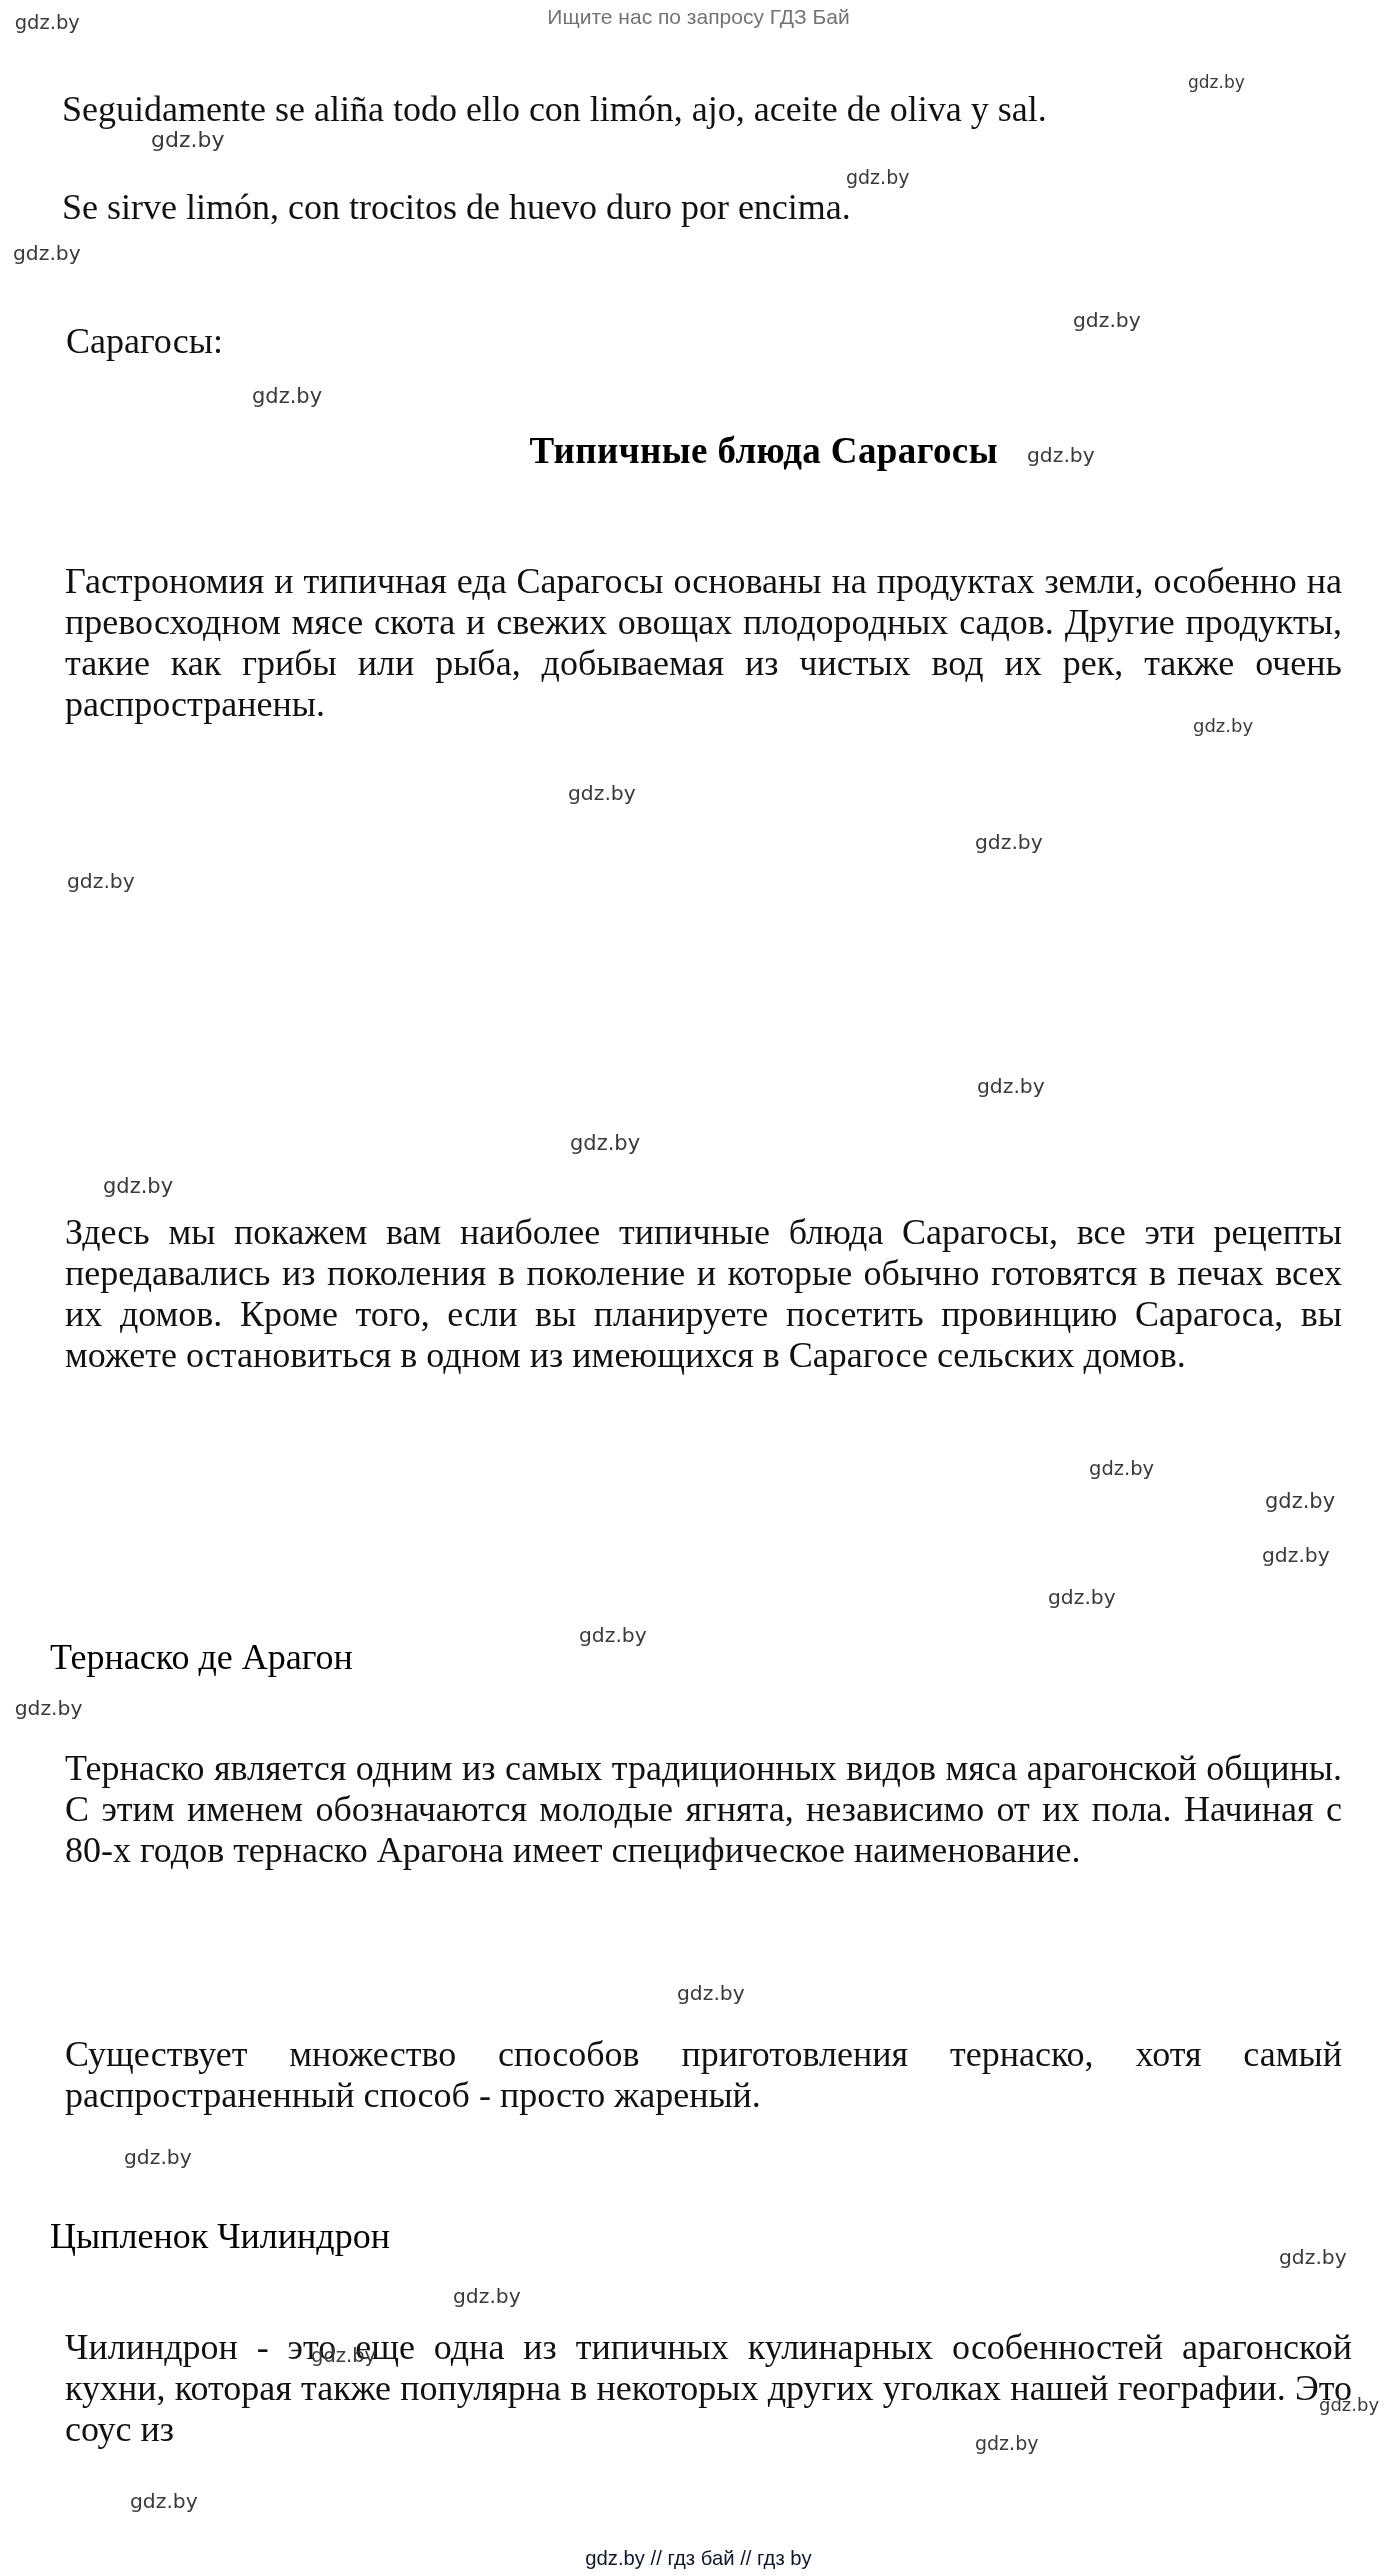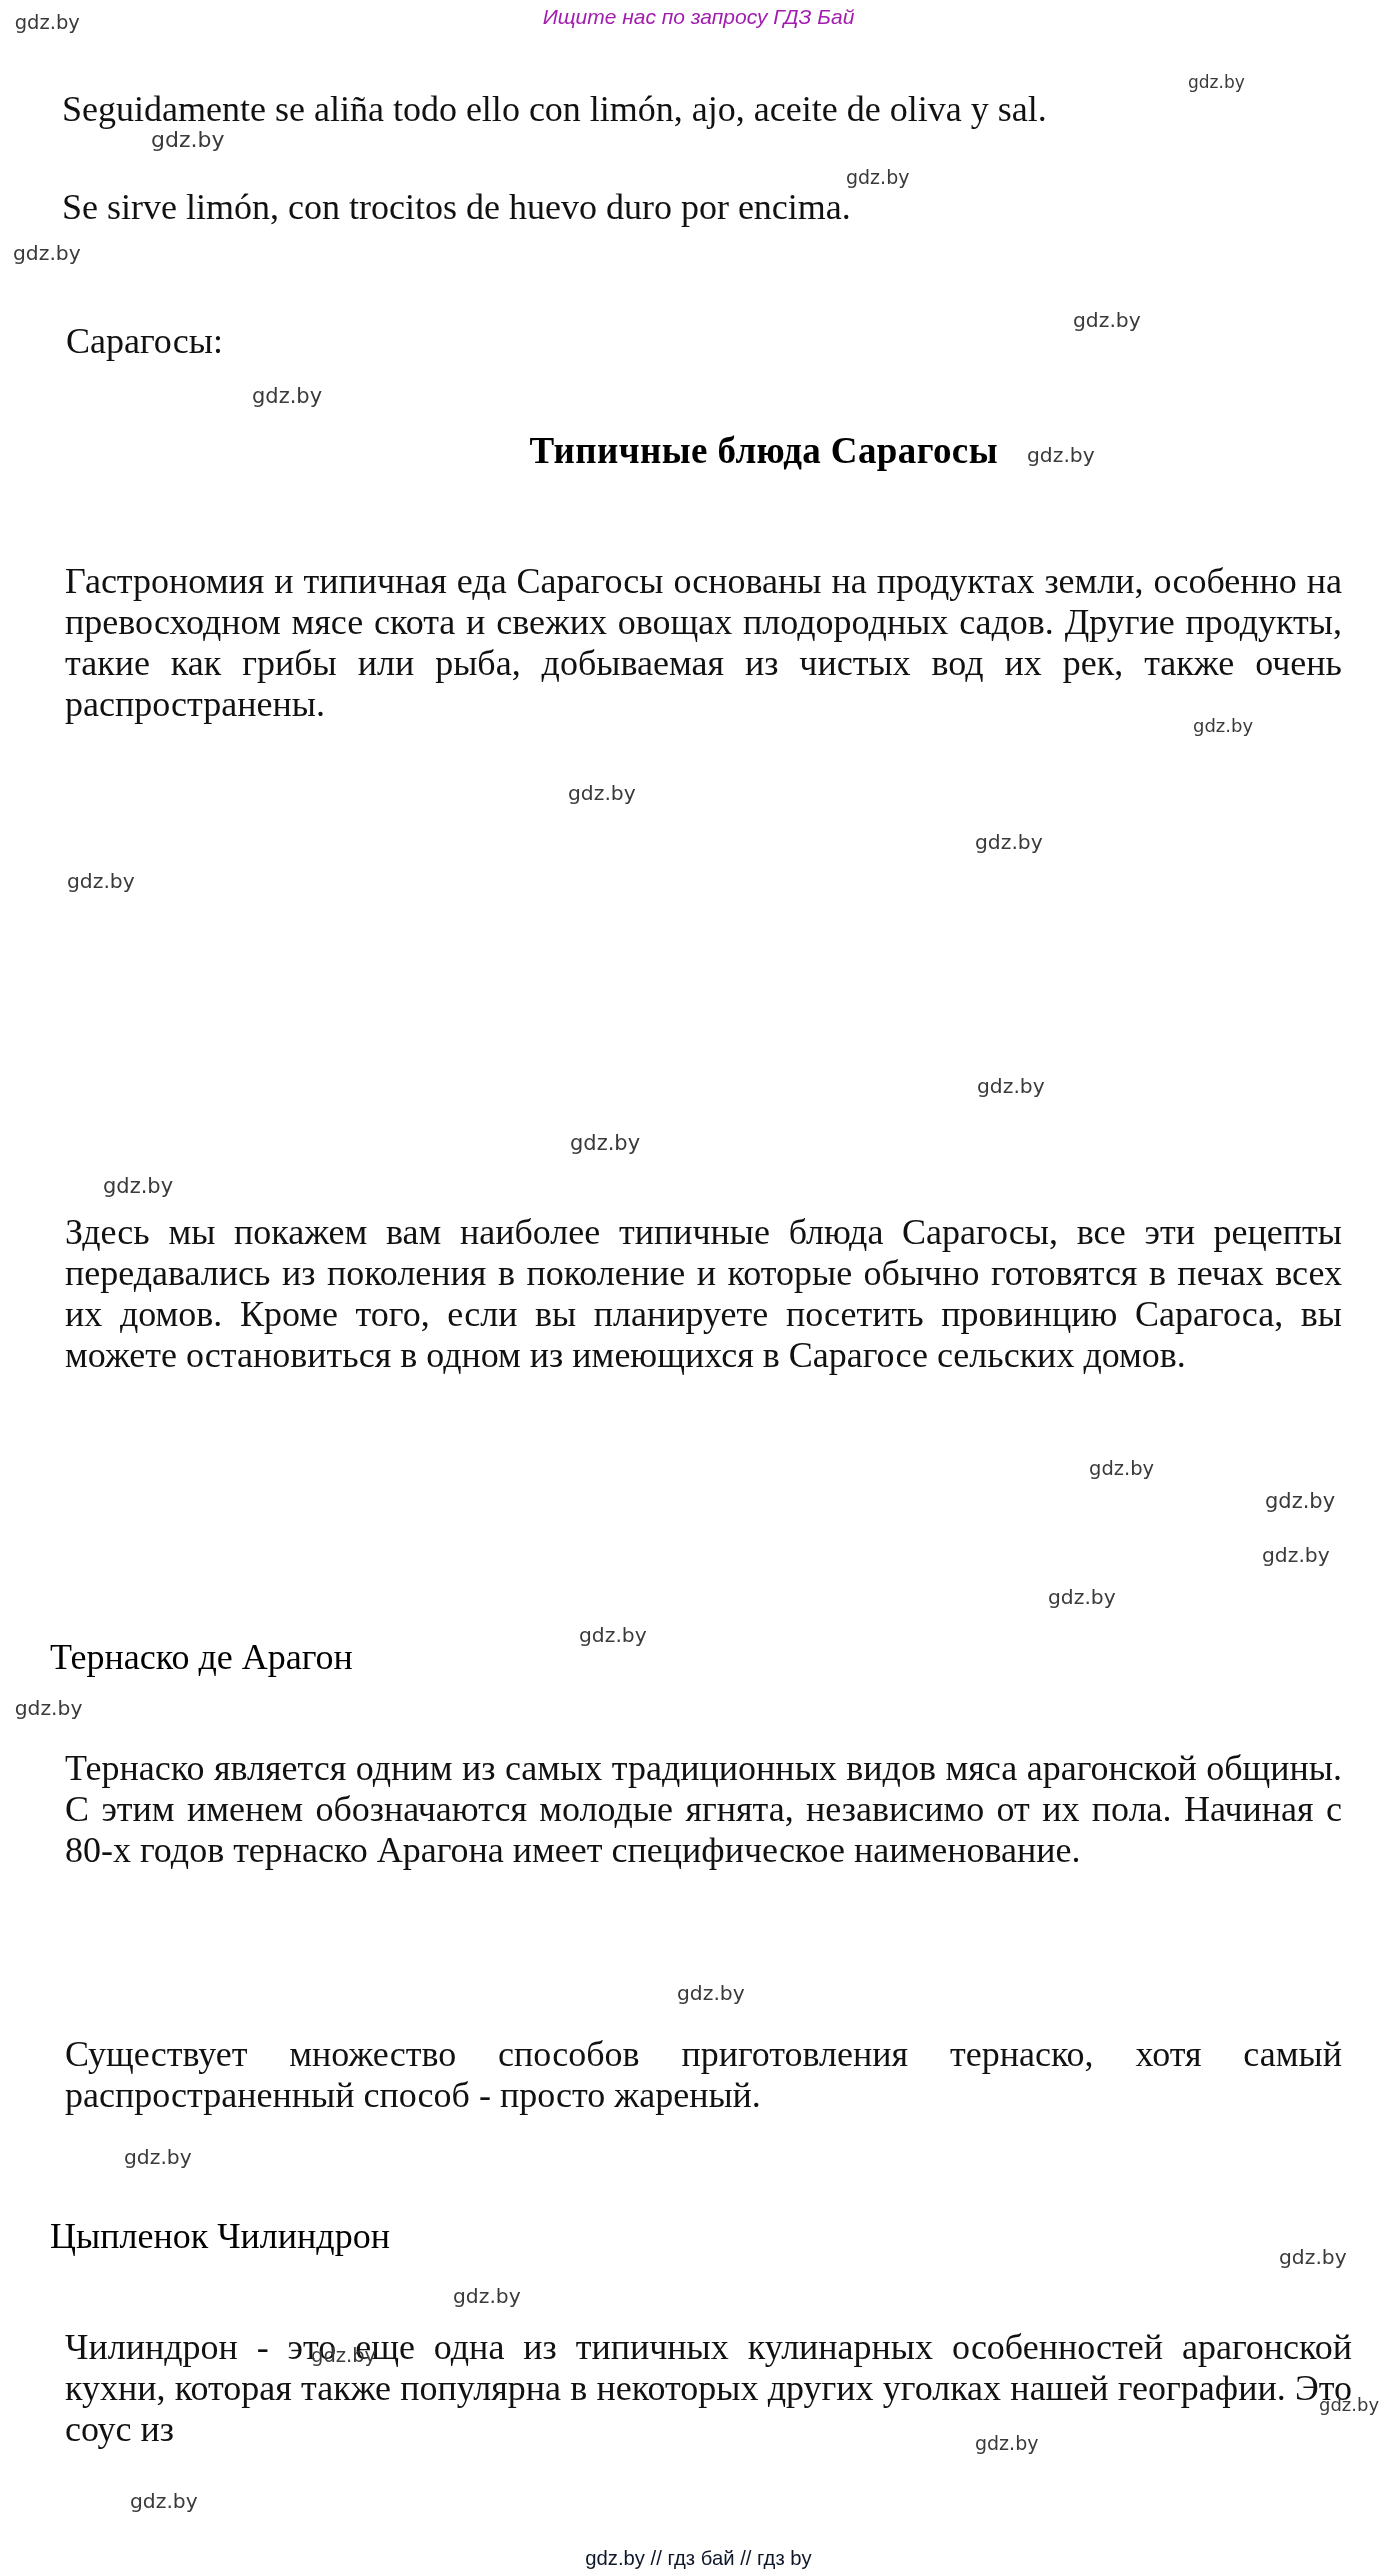--- a/index.html
+++ b/index.html
@@ -100,21 +100,21 @@
     font-size: 20.3px;
     color: #7b2fbe;
     white-space: nowrap;
   }
 </style>
 </head>
 <body>
 
 <div class="page">
 
-  <div class="site-header" style="color: #a21caf; font-style: italic;">Ищите нас по запросу ГДЗ Бай</div>
+  <div class="site-header" style="color: #737373;">Ищите нас по запросу ГДЗ Бай</div>
 
   <div class="blk" id="line-seguidamente">
     <p class="para nojustify">Seguidamente se aliña todo ello con limón, ajo, aceite de oliva y sal.</p>
   </div>
 
   <div class="blk" id="line-sesirve">
     <p class="para nojustify">Se sirve limón, con trocitos de huevo duro por encima.</p>
   </div>
 
   <div class="blk" id="label-perevod">

